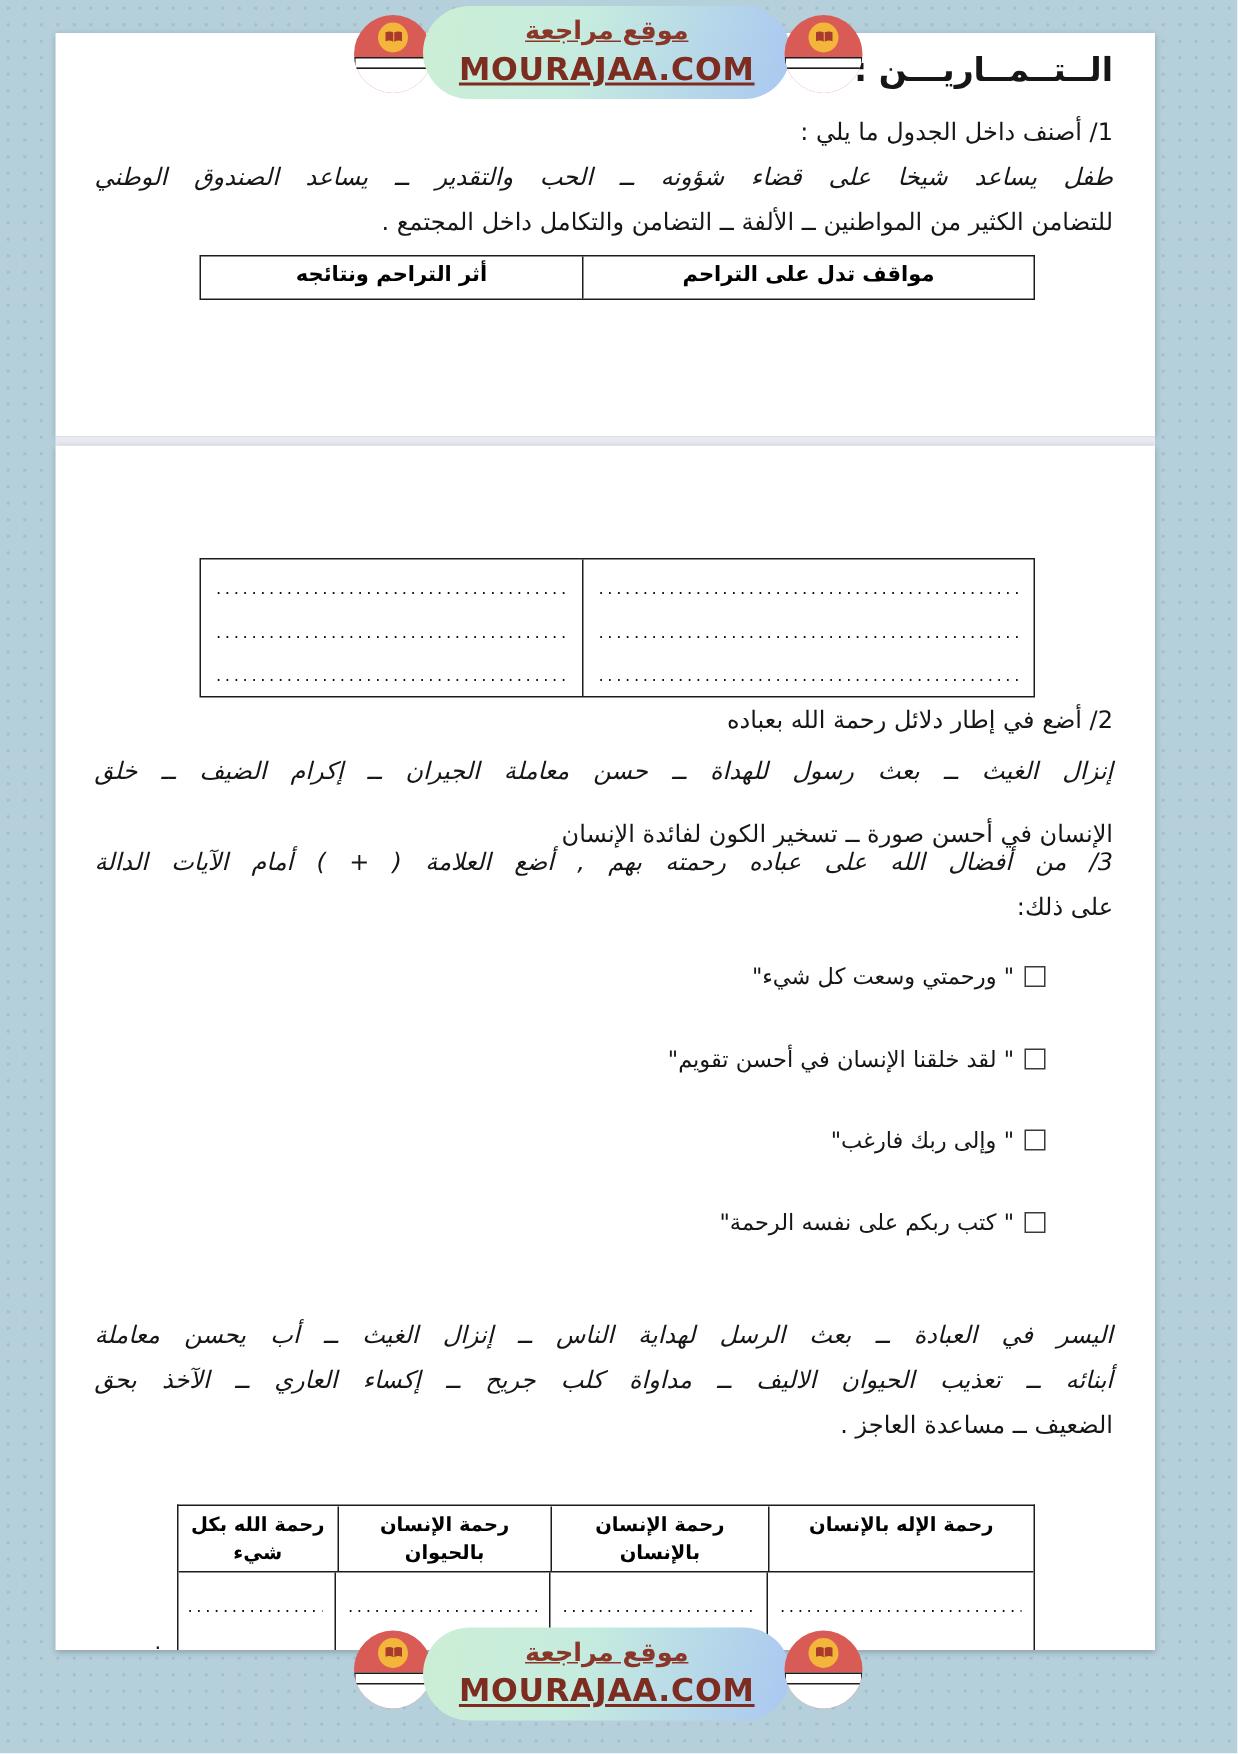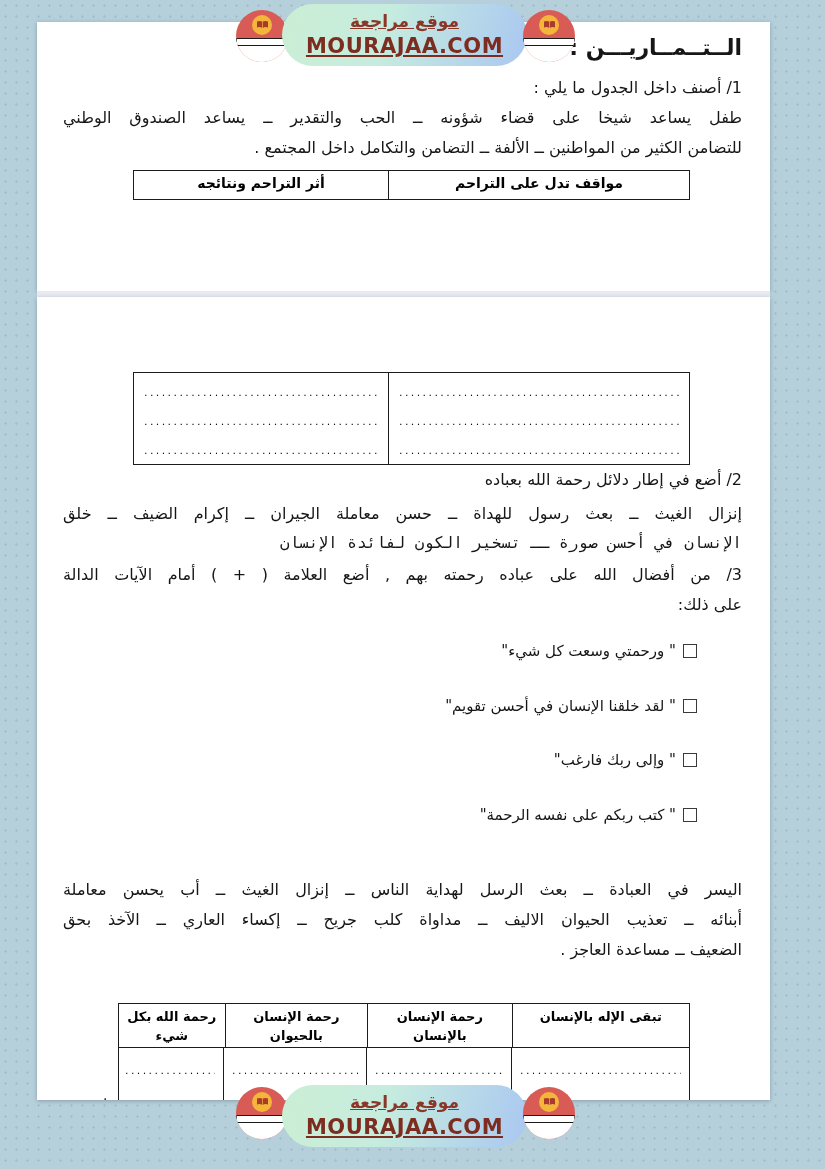--- a/index.html
+++ b/index.html
@@ -46,21 +46,21 @@
     position:absolute; left:0; width:100%; text-align:center; color:#ffffff;
     font-size:5px; line-height:6px;
   }
   .logo .t1{ top:28px; }
   .logo .t2{ top:35px; direction:ltr; }
 
   
   .txt{ position:absolute; color:#161616; font-size:16px; line-height:24px; white-space:nowrap; }
   .just{
     left:26px; right:28px; white-space:normal;
-    text-align:justify; text-align-last:justify; line-height:24px;
+    text-align:justify; text-align-last:justify; line-height:24px;font-style:italic;
   }
   .doc-title{ font-size:22px; font-weight:bold; letter-spacing:.5px; }
 
   
   .t1{ position:absolute; display:flex; direction:rtl; border:1.6px solid #1c1c1c; box-sizing:border-box; background:#fff; }
   .t1 .cell{ box-sizing:border-box; }
   .t1 .cell.first{ border-left:1.6px solid #1c1c1c; }
   .t1-head{ left:96px; top:148px; width:557px; height:30px; }
   .t1-head .cell{ text-align:center; font-weight:bold; font-size:14px; padding-top:4px; }
   .t1-body{ left:96px; top:75px; width:557px; height:93px; }
@@ -123,21 +123,21 @@
       </div>
       <div class="cell" style="width:254px;">
         <div class="dotline">............................................................................................</div>
         <div class="dotline">............................................................................................</div>
         <div class="dotline">............................................................................................</div>
       </div>
     </div>
 
     <div class="txt" style="right:28px; top:171px;">2/ أضع في إطار دلائل رحمة الله بعباده</div>
     <div class="txt just" style="top:205px;">إنزال الغيث ــ بعث رسول للهداة ــ حسن معاملة الجيران ــ إكرام الضيف ــ خلق</div>
-    <div class="txt" style="right:28px; top:235px;font-family:Liberation Mono, monospace;">الإنسان في أحسن صورة ــ تسخير الكون لفائدة الإنسان</div>
+    <div class="txt" style="right:28px; top:247px;">الإنسان في أحسن صورة ــ تسخير الكون لفائدة الإنسان</div>
 
     <div class="txt just" style="top:266px;">3/ من أفضال الله على عباده رحمته بهم , أضع العلامة ( + ) أمام الآيات الدالة</div>
     <div class="txt" style="right:28px; top:296px;">على ذلك:</div>
 
     <div class="cbrow" style="top:342px;">
       <span class="cbx"></span>
       <span class="lbl">" ورحمتي وسعت كل شيء"</span>
     </div>
     <div class="cbrow" style="top:397px;">
       <span class="cbx"></span>
@@ -152,21 +152,21 @@
       <span class="lbl">" كتب ربكم على نفسه الرحمة"</span>
     </div>
 
     <div class="txt just" style="top:581px;">اليسر في العبادة ــ بعث الرسل لهداية الناس ــ إنزال الغيث ــ أب يحسن معاملة</div>
     <div class="txt" style="right:28px; top:641px;">الضعيف ــ مساعدة العاجز .</div>
     <div class="txt just" style="top:611px;">أبنائه ــ تعذيب الحيوان الاليف ــ مداواة كلب جريح ــ إكساء العاري ــ الآخذ بحق</div>
 
 
     <div class="t2">
       <div class="row hrow">
-        <div class="c c1">تبقى الإله بالإنسان</div>
+        <div class="c c1">رحمة الإله بالإنسان</div>
         <div class="c c2">رحمة الإنسان بالإنسان</div>
         <div class="c c3">رحمة الإنسان بالحيوان</div>
         <div class="c c4">رحمة الله بكل شيء</div>
       </div>
       <div class="row brow">
         <div class="c c1">
             <div class="dotline">............................................................................................</div>
           </div>
         <div class="c c2">
             <div class="dotline">............................................................................................</div>

